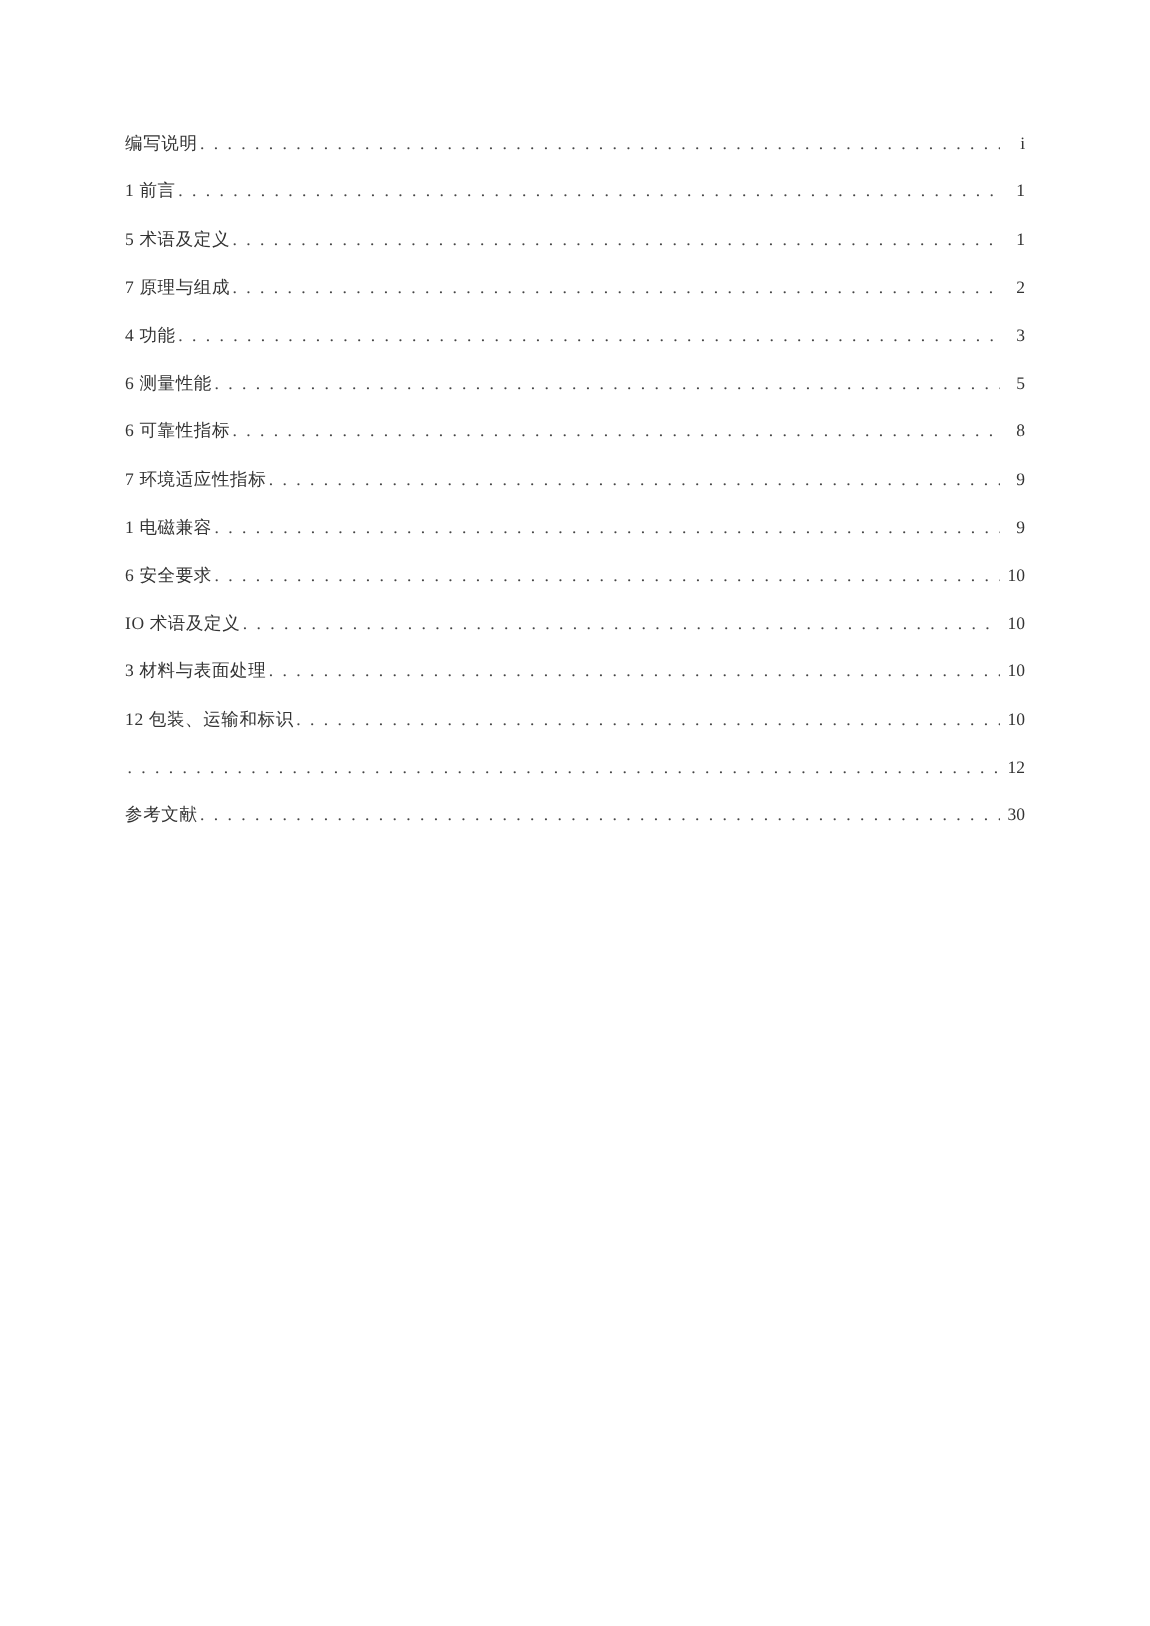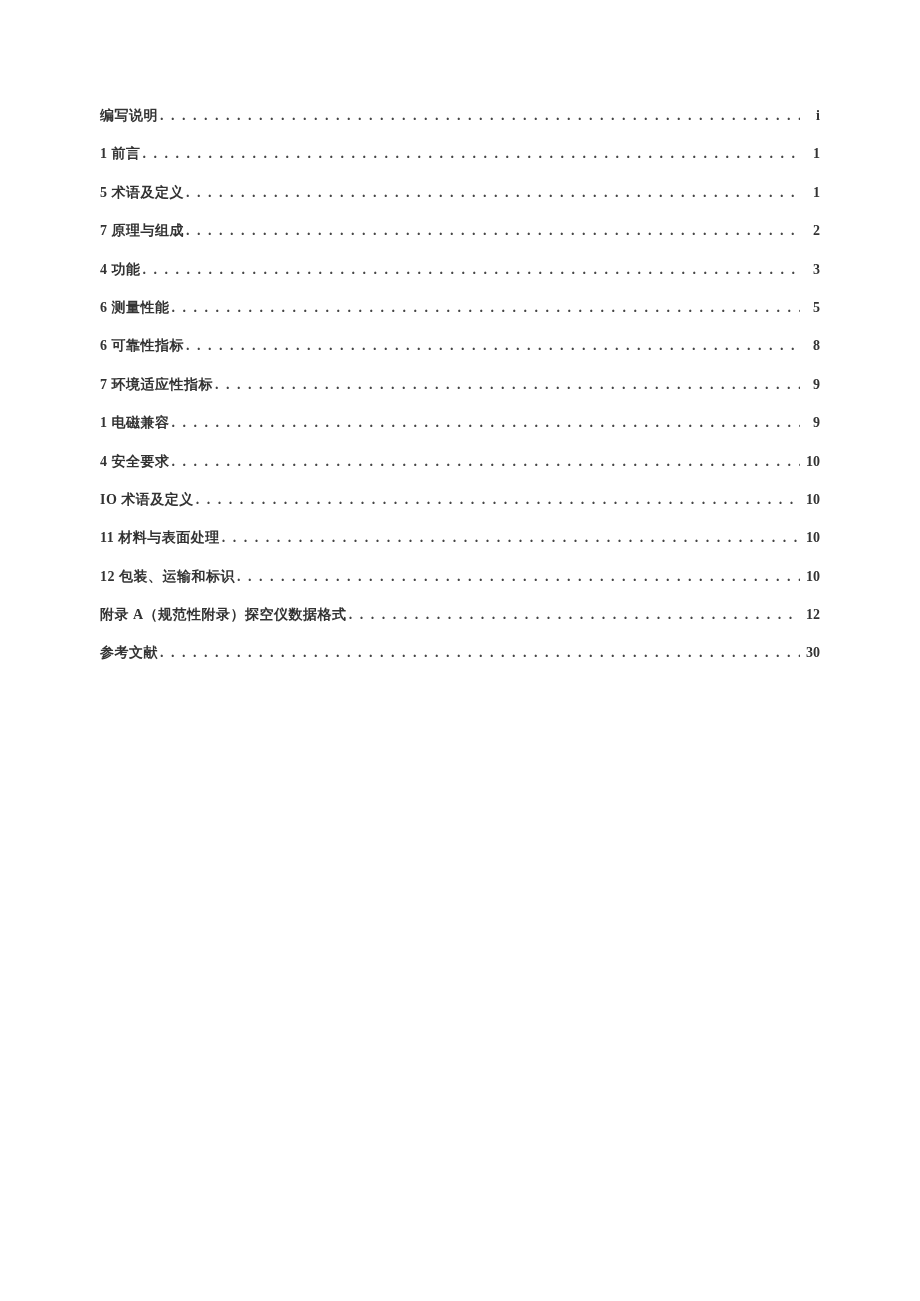--- a/index.html
+++ b/index.html
@@ -11,21 +11,20 @@
       background: #ffffff;
       width: 920px;
       height: 1301px;
       font-family: "SimSun", "宋体", serif;
       font-size: 14px;
       color: #333333;
       padding: 105px 100px 0 100px;
     }
     .toc-container {
       width: 100%;
-      font-weight: bold;
     }
     .toc-entry {
       display: flex;
       align-items: baseline;
       margin-bottom: 16px;
       line-height: 1.6;
     }
     .toc-title {
       white-space: nowrap;
       letter-spacing: 0.5px;
@@ -87,41 +86,40 @@
     <span class="toc-title">7 环境适应性指标</span>
     <span class="toc-leader">. . . . . . . . . . . . . . . . . . . . . . . . . . . . . . . . . . . . . . . . . . . . . . . . . . . . . . . . . . . . . . . . . . . . . . . . . . . . . . . . . . . . . . . . . . . . . . . . . . . . . . . . . . . . . . . . . . . . . . . . . . . . . . . . . . . . . . . . . . . . . . . . . . . . . . . . . . . . . . . . . . . . . . . . . . . . . . . . . . . . . . . . . . . . . . . . . . . . . . . .</span>
     <span class="toc-page">9</span>
   </div>
   <div class="toc-entry">
     <span class="toc-title">1 电磁兼容</span>
     <span class="toc-leader">. . . . . . . . . . . . . . . . . . . . . . . . . . . . . . . . . . . . . . . . . . . . . . . . . . . . . . . . . . . . . . . . . . . . . . . . . . . . . . . . . . . . . . . . . . . . . . . . . . . . . . . . . . . . . . . . . . . . . . . . . . . . . . . . . . . . . . . . . . . . . . . . . . . . . . . . . . . . . . . . . . . . . . . . . . . . . . . . . . . . . . . . . . . . . . . . . . . . . . . .</span>
     <span class="toc-page">9</span>
   </div>
   <div class="toc-entry">
-    <span class="toc-title">4 安全要求</span>
+    <span class="toc-title">6 安全要求</span>
     <span class="toc-leader">. . . . . . . . . . . . . . . . . . . . . . . . . . . . . . . . . . . . . . . . . . . . . . . . . . . . . . . . . . . . . . . . . . . . . . . . . . . . . . . . . . . . . . . . . . . . . . . . . . . . . . . . . . . . . . . . . . . . . . . . . . . . . . . . . . . . . . . . . . . . . . . . . . . . . . . . . . . . . . . . . . . . . . . . . . . . . . . . . . . . . . . . . . . . . . . . . . . . . . . .</span>
     <span class="toc-page">10</span>
   </div>
   <div class="toc-entry">
     <span class="toc-title">IO 术语及定义</span>
     <span class="toc-leader">. . . . . . . . . . . . . . . . . . . . . . . . . . . . . . . . . . . . . . . . . . . . . . . . . . . . . . . . . . . . . . . . . . . . . . . . . . . . . . . . . . . . . . . . . . . . . . . . . . . . . . . . . . . . . . . . . . . . . . . . . . . . . . . . . . . . . . . . . . . . . . . . . . . . . . . . . . . . . . . . . . . . . . . . . . . . . . . . . . . . . . . . . . . . . . . . . . . . . . . .</span>
     <span class="toc-page">10</span>
   </div>
   <div class="toc-entry">
-    <span class="toc-title">11 材料与表面处理</span>
+    <span class="toc-title">3 材料与表面处理</span>
     <span class="toc-leader">. . . . . . . . . . . . . . . . . . . . . . . . . . . . . . . . . . . . . . . . . . . . . . . . . . . . . . . . . . . . . . . . . . . . . . . . . . . . . . . . . . . . . . . . . . . . . . . . . . . . . . . . . . . . . . . . . . . . . . . . . . . . . . . . . . . . . . . . . . . . . . . . . . . . . . . . . . . . . . . . . . . . . . . . . . . . . . . . . . . . . . . . . . . . . . . . . . . . . . . .</span>
     <span class="toc-page">10</span>
   </div>
   <div class="toc-entry">
     <span class="toc-title">12 包装、运输和标识</span>
     <span class="toc-leader">. . . . . . . . . . . . . . . . . . . . . . . . . . . . . . . . . . . . . . . . . . . . . . . . . . . . . . . . . . . . . . . . . . . . . . . . . . . . . . . . . . . . . . . . . . . . . . . . . . . . . . . . . . . . . . . . . . . . . . . . . . . . . . . . . . . . . . . . . . . . . . . . . . . . . . . . . . . . . . . . . . . . . . . . . . . . . . . . . . . . . . . . . . . . . . . . . . . . . . . .</span>
     <span class="toc-page">10</span>
   </div>
   <div class="toc-entry">
-    <span class="toc-title">附录 A（规范性附录）探空仪数据格式</span>
     <span class="toc-leader">. . . . . . . . . . . . . . . . . . . . . . . . . . . . . . . . . . . . . . . . . . . . . . . . . . . . . . . . . . . . . . . . . . . . . . . . . . . . . . . . . . . . . . . . . . . . . . . . . . . . . . . . . . . . . . . . . . . . . . . . . . . . . . . . . . . . . . . . . . . . . . . . . . . . . . . . . . . . . . . . . . . . . . . . . . . . . . . . . . . . . . . . . . . . . . . . . . . . . . . .</span>
     <span class="toc-page">12</span>
   </div>
   <div class="toc-entry">
     <span class="toc-title">参考文献</span>
     <span class="toc-leader">. . . . . . . . . . . . . . . . . . . . . . . . . . . . . . . . . . . . . . . . . . . . . . . . . . . . . . . . . . . . . . . . . . . . . . . . . . . . . . . . . . . . . . . . . . . . . . . . . . . . . . . . . . . . . . . . . . . . . . . . . . . . . . . . . . . . . . . . . . . . . . . . . . . . . . . . . . . . . . . . . . . . . . . . . . . . . . . . . . . . . . . . . . . . . . . . . . . . . . . .</span>
     <span class="toc-page">30</span>
   </div>
 </div>
 

